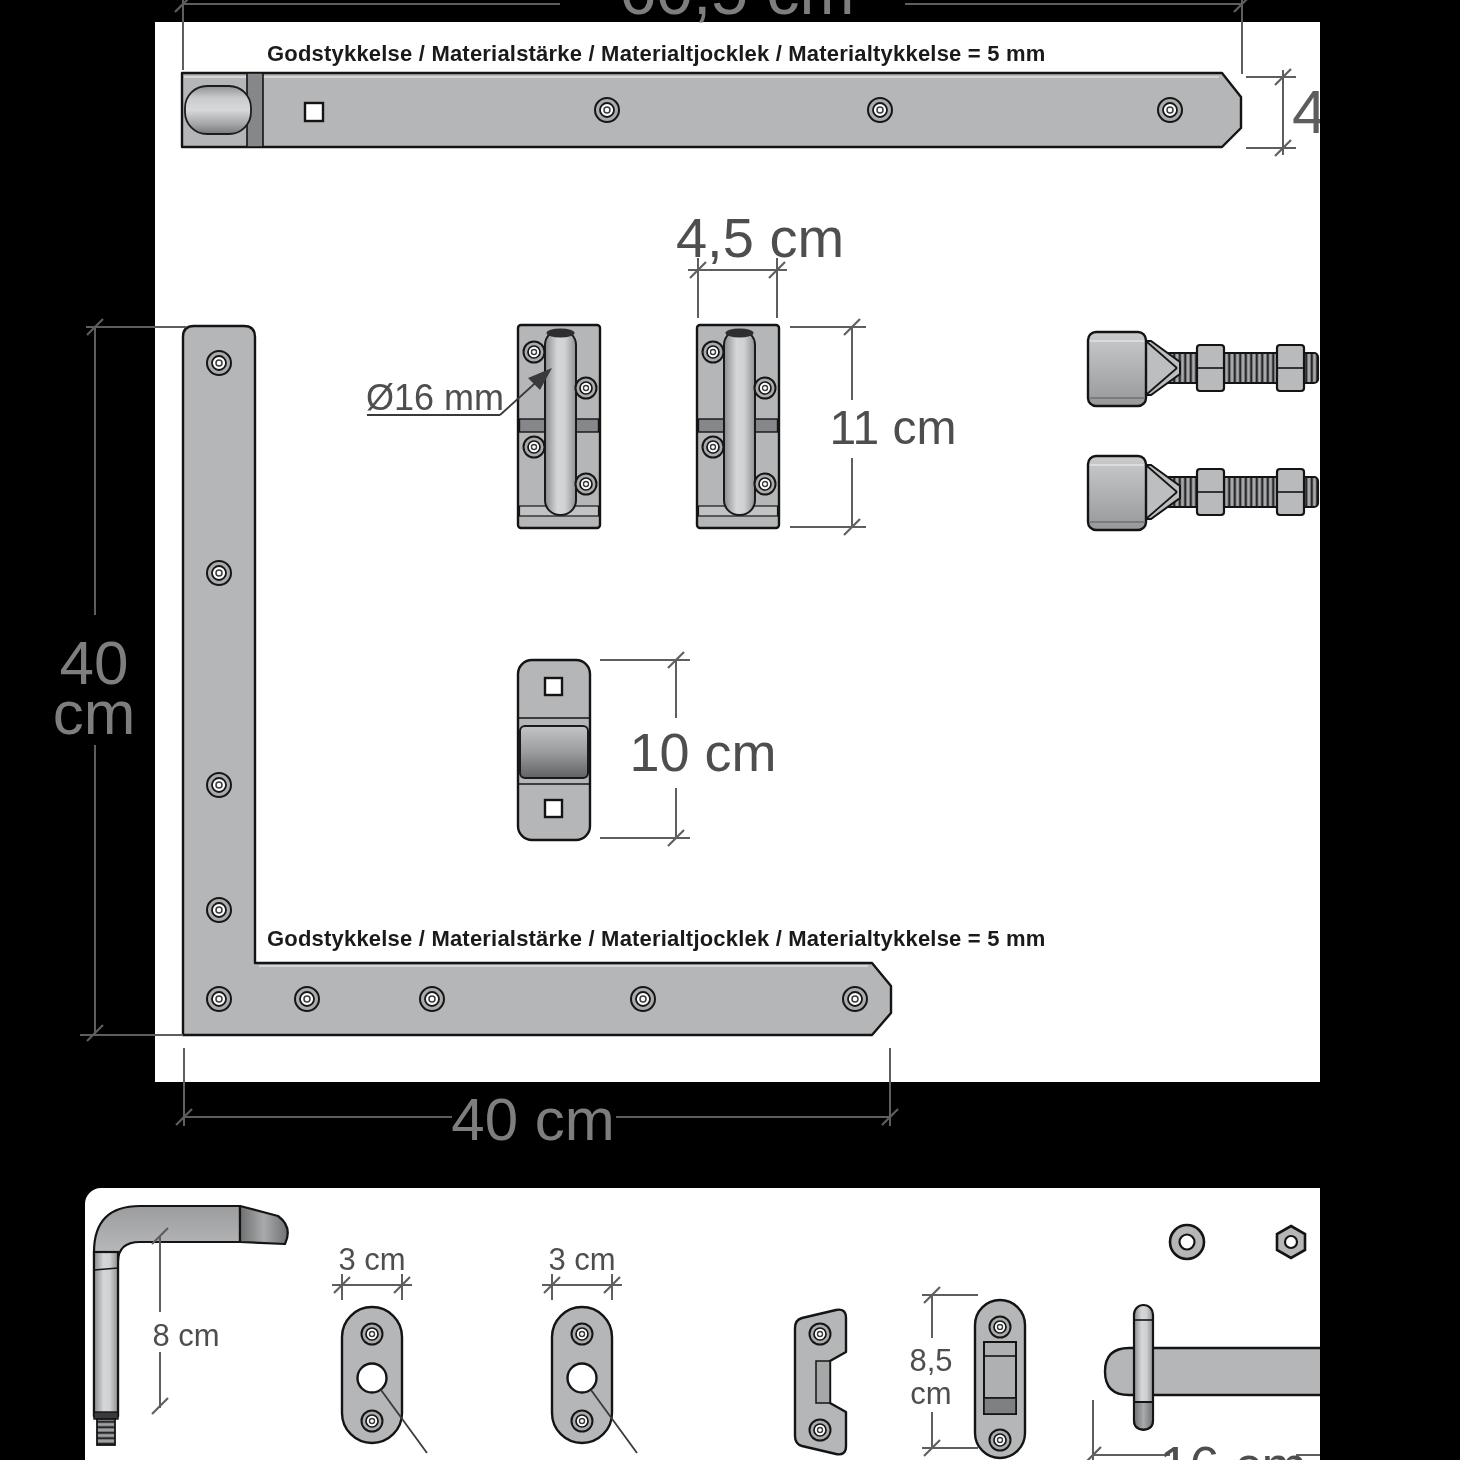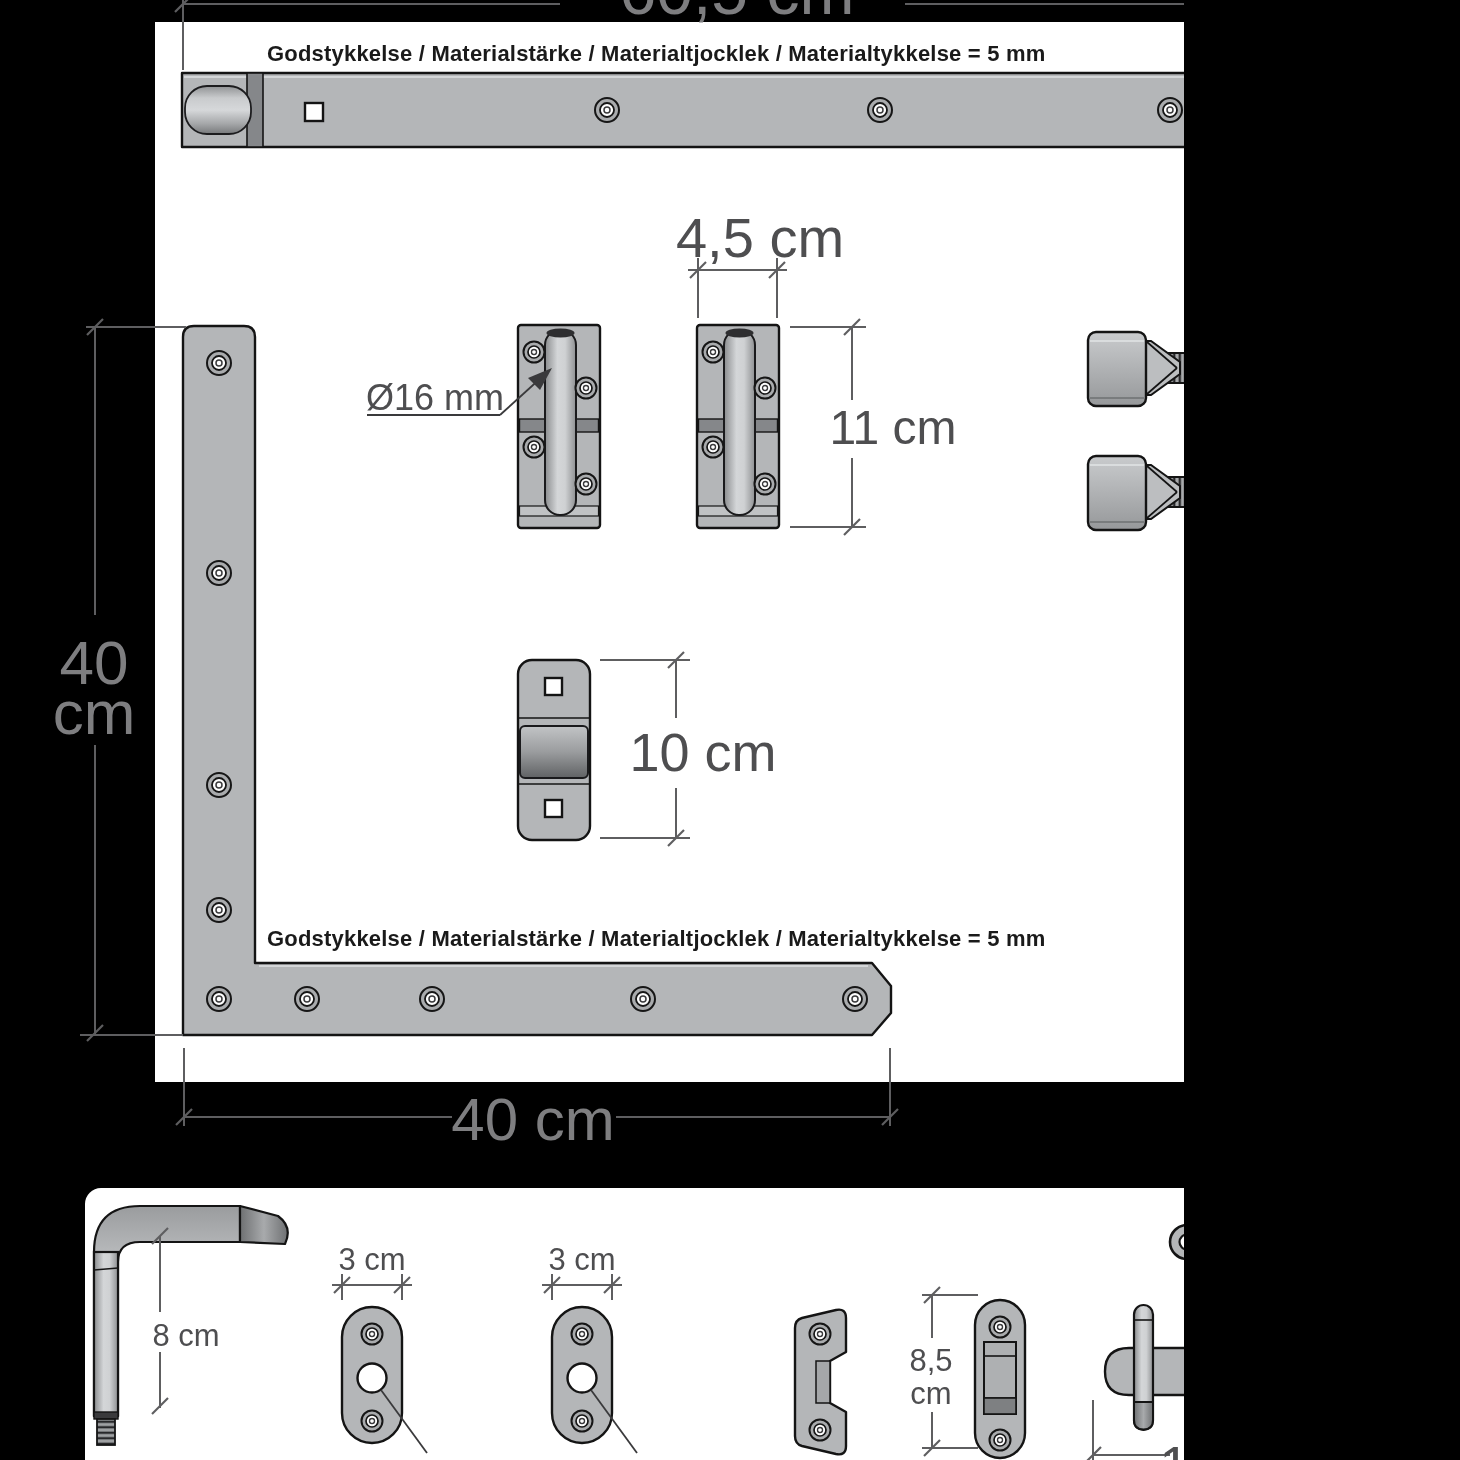--- a/index.html
+++ b/index.html
@@ -1,16 +1,16 @@
 <!DOCTYPE html>
 <html><head>
 <meta charset="utf-8">
 <style>
   html,body{margin:0;padding:0;background:#000;}
-  .stage{position:relative;width:1184px;height:1460px;background:#000;overflow:hidden;
+  .stage{position:relative;width:1320px;height:1460px;background:#000;overflow:hidden;
          font-family:"Liberation Sans", sans-serif;}
   svg text{font-family:"Liberation Sans", sans-serif;}
   .note{font-weight:600;font-size:22px;fill:#1a1a1a;letter-spacing:.2px;}
   .dimw{fill:#4e4e50;}
   .dimb{fill:#7e7e80;}
   .dimmix{fill:#5d5d5f;}
   .dimline{stroke:#5e5e60;stroke-width:2;fill:none;}
   .tickline{stroke:#5e5e60;stroke-width:2.2;}
   .part{fill:#b4b6b8;stroke:#141414;stroke-width:2.4;stroke-linejoin:round;}
   .thin{stroke:#141414;stroke-width:1.6;fill:none;}

